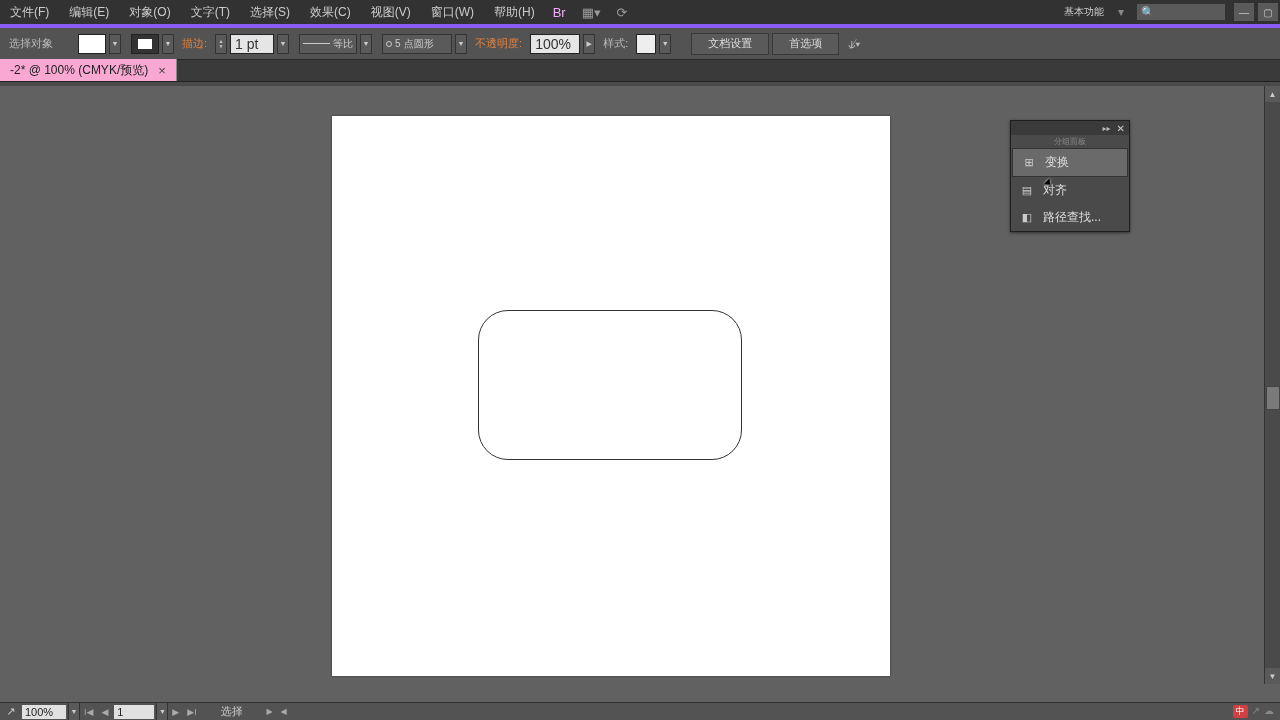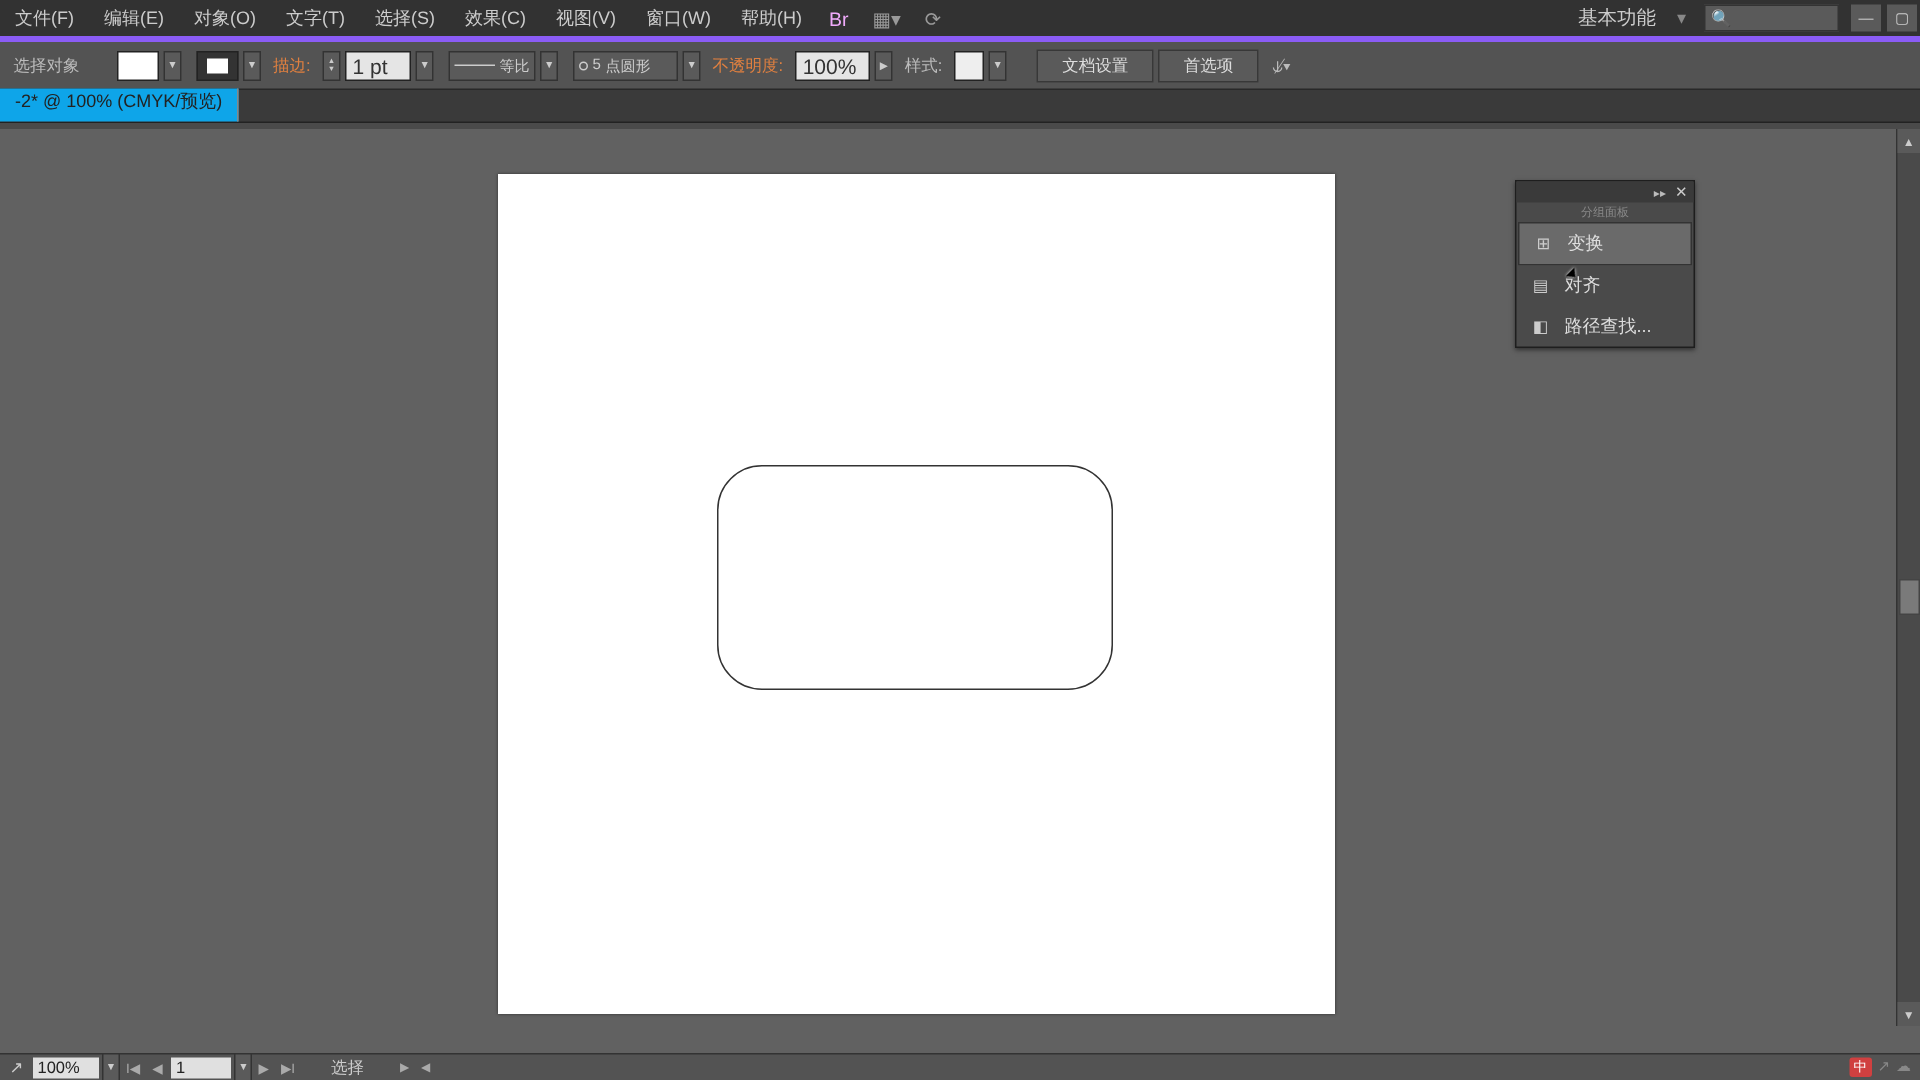--- a/index.html
+++ b/index.html
@@ -2,21 +2,21 @@
 <html><head>
 <meta charset="utf-8">
 <style>
   * { margin: 0; padding: 0; box-sizing: border-box; font-family: "Microsoft YaHei", sans-serif; }
   body { background: #4a4a4a; width: 1280px; height: 720px; overflow: hidden; position: relative; }
   
   
   .menubar { height: 24px; background: #323232; display: flex; align-items: center; color: #ccc; font-size: 12px; }
   .menubar .menu-item { padding: 0 10px; cursor: pointer; line-height: 28px; }
   .menubar .spacer { flex: 1; }
-  .menubar .workspace-label { padding: 0 8px; font-size: 13px; color: #ccc; font-family: Liberation Serif, serif; }
+  .menubar .workspace-label { padding: 0 8px; font-size: 10px; color: #ccc; font-family: Liberation Serif, serif; }
   .menubar .workspace-dropdown { padding: 0 6px; color: #888; }
   .menubar .search-box { width: 90px; height: 18px; background: #5a5a5a; border: 1px solid #333; margin: 0 6px; display: flex; align-items: center; padding: 0 4px; }
   .menubar .search-icon { font-size: 11px; color: #888; }
   .menubar .win-btn { width: 20px; height: 18px; background: #5a5a5a; margin: 0 2px; display: flex; align-items: center; justify-content: center; font-size: 10px; color: #ccc; }
   .menubar .menu-icon { padding: 0 8px; color: #999; font-size: 13px; }
   .menubar .hidden-icon { color: #f0abfc; }
   
   
   .controlbar { height: 36px; background: #535353; border-top: 4px solid #8b5cf6; border-bottom: 1px solid #282828; display: flex; align-items: center; padding: 0 4px; gap: 3px; color: #ccc; font-size: 11px; }
   .ctrl-label { padding: 0 5px; color: #bbb; }
@@ -34,21 +34,21 @@
   .stroke-preview .lbl { font-size: 10px; color: #ccc; padding-left: 3px; }
   .profile-preview { width: 70px; height: 20px; background: #5a5a5a; border: 1px solid #333; display: flex; align-items: center; padding: 0 3px; gap: 3px; }
   .profile-dot { width: 6px; height: 6px; border: 1px solid #ccc; border-radius: 50%; }
   .profile-preview .lbl { font-size: 10px; color: #ccc; }
   .style-box { width: 20px; height: 20px; background: #eee; border: 1px solid #222; }
   .flat-btn { padding: 0 16px; height: 22px; background: #5a5a5a; border: 1px solid #383838; color: #ddd; font-size: 11px; display: flex; align-items: center; }
   .mute-icon { color: #bbb; padding: 0 6px; font-size: 12px; }
   
   
   .doctabs { height: 22px; background: #3a3a3a; display: flex; align-items: flex-end; border-bottom: 1px solid #222; }
-  .doctab { height: 22px; background: #0ea5e9; color: #222; font-size: 12px; padding: 0 10px; display: flex; align-items: center; gap: 10px; border-right: 1px solid #888; flex-direction: column; }
+  .doctab { height: 22px; background: #f9a8d4; color: #222; font-size: 12px; padding: 0 10px; display: flex; align-items: center; gap: 10px; border-right: 1px solid #888; }
   .doctab .close-x { font-size: 13px; color: #444; }
   
   
   .workspace { position: absolute; top: 86px; left: 0; right: 0; bottom: 18px; background: #616161; }
   .canvas-page { position: absolute; left: 332px; top: 30px; width: 558px; height: 560px; background: #fff; box-shadow: 0 0 2px rgba(0,0,0,.5); }
   .rounded-rect { position: absolute; left: 146px; top: 194px; width: 264px; height: 150px; border: 1px solid #333; border-radius: 30px; }
   
   
   .vscroll { position: absolute; right: 0; top: 0; bottom: 18px; width: 16px; background: #4a4a4a; border-left: 1px solid #333; }
   .vscroll .arrow { height: 16px; background: #5a5a5a; display: flex; align-items: center; justify-content: center; font-size: 8px; color: #ccc; }

